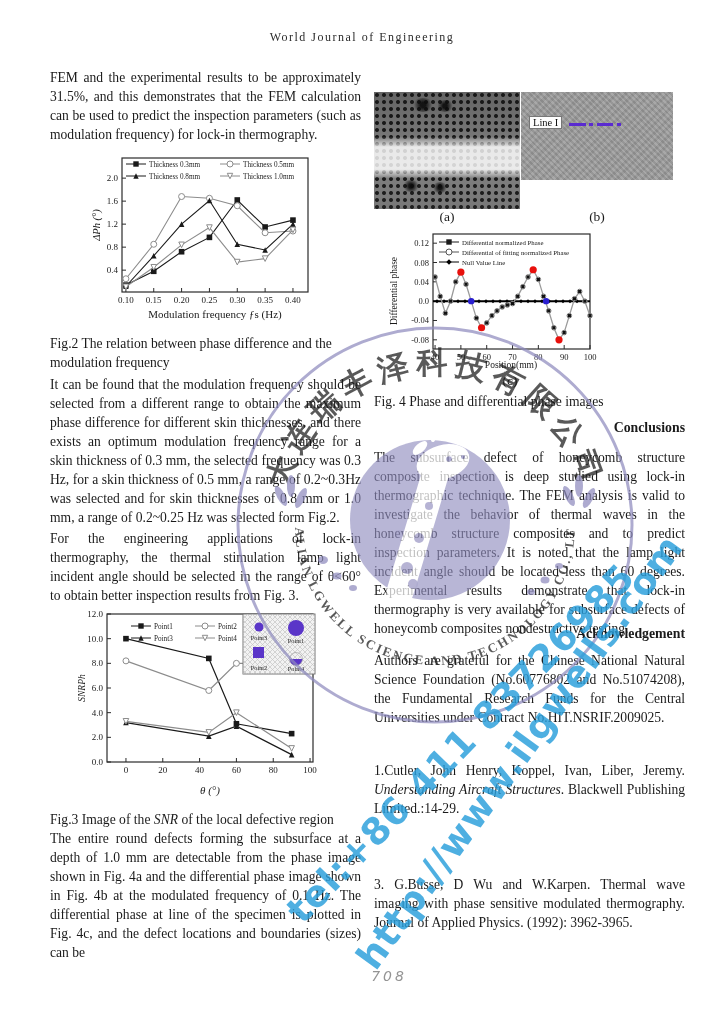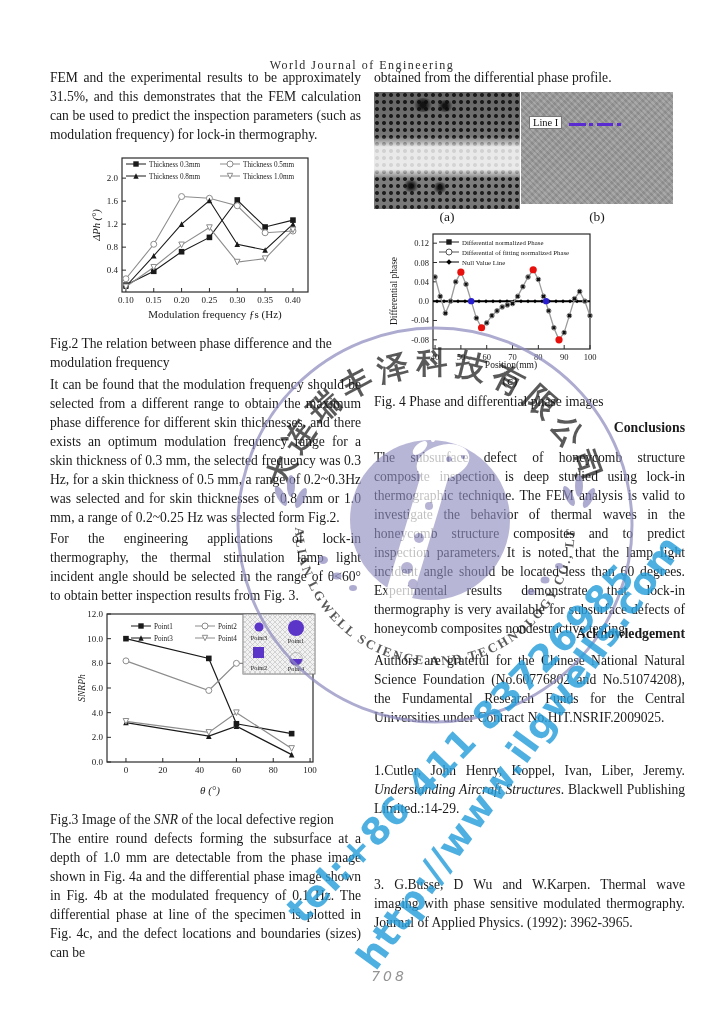--- a/index.html
+++ b/index.html
@@ -1,35 +1,35 @@
 <!DOCTYPE html>
 <html><head>
 <meta charset="utf-8">
 <style>
   html,body{margin:0;padding:0;background:#e8e8e8;}
   .page{position:relative;width:724px;height:1024px;background:#ffffff;overflow:hidden;
         font-family:"Liberation Serif",serif;color:#1a1a1a;margin:0 auto;}
   .hdr{position:absolute;top:30px;left:0;width:724px;text-align:center;font-size:12px;
-       letter-spacing:1.5px;color:#2b2b2b;font-family:"Liberation Serif",serif;margin-top:28px;}
+       letter-spacing:1.5px;color:#2b2b2b;font-family:"Liberation Serif",serif;}
   .blk{position:absolute;width:311px;font-size:13.6px;line-height:19px;text-align:justify;}
   .lcol{left:50px;} .rcol{left:374px;}
   .cap{text-align:left;}
   .h2{position:absolute;width:311px;font-size:13.8px;font-weight:bold;text-align:right;}
   .pagenum{position:absolute;top:968px;left:314px;width:150px;text-align:center;
            font-family:"DejaVu Sans",sans-serif;font-size:14px;letter-spacing:3px;color:#949494;font-style:italic;}
   svg text{font-family:"Liberation Serif",serif;fill:#1a1a1a;}
   .figsvg{position:absolute;}
   
   .imgA{position:absolute;left:374px;top:92px;width:146px;height:117px;background-color:#8f8f8f;
         background-image:
           linear-gradient(to bottom, rgba(30,30,30,.38) 0%, rgba(30,30,30,.22) 38%, rgba(255,255,255,.8) 47%, rgba(255,255,255,.82) 66%, rgba(40,40,40,.18) 74%, rgba(60,60,60,.28) 100%),
           radial-gradient(circle at 3px 3px, rgba(15,15,15,.95) 1.5px, rgba(15,15,15,0) 2.4px);
         background-size:100% 100%, 7px 7px;}
   .blob{position:absolute;border-radius:50%;background:radial-gradient(circle, rgba(10,10,10,.9) 20%, rgba(10,10,10,0) 70%);}
-  .imgB{position:absolute;left:521px;top:92px;width:152px;height:112px;background-color:#9d9d9d;
+  .imgB{position:absolute;left:521px;top:92px;width:152px;height:88px;background-color:#9d9d9d;
         background-image:
           repeating-linear-gradient(45deg, rgba(255,255,255,.07) 0 2px, rgba(0,0,0,.07) 2px 4px),
           repeating-linear-gradient(-45deg, rgba(255,255,255,.05) 0 3px, rgba(0,0,0,.05) 3px 6px);}
   .lineLabel{position:absolute;left:8px;top:24px;background:#fdfdfd;border:1px solid #777;
              font-size:10.5px;padding:0 3px;color:#111;}
   .dash{position:absolute;top:31px;height:3px;background:#5a2bd0;}
   .sublab{position:absolute;font-size:13.5px;text-align:center;}
   
   .stamp{position:absolute;left:215px;top:310px;pointer-events:none;}
   
@@ -202,21 +202,20 @@
       <circle cx="221" cy="57" r="6.5" fill="none" stroke="#999" stroke-width="0.6"></circle>
       <text x="184" y="38" text-anchor="middle" font-size="6.3">Point3</text>
       <text x="221" y="41" text-anchor="middle" font-size="6.3">Point1</text>
       <text x="184" y="68" text-anchor="middle" font-size="6.3">Point2</text>
       <text x="221" y="69" text-anchor="middle" font-size="6.3">Point4</text>
     </svg>
 
   <div class="blk lcol cap" style="top:810px"><span>Fig.3 Image of the </span><span class="it">SNR</span><span> of the local defective region</span></div>
   <div class="blk lcol" style="top:829px">The entire round defects forming the subsurface at a depth of 1.0 mm are detectable from the phase image shown in Fig. 4a and the differential phase image shown in Fig. 4b at the modulated frequency of 0.1 Hz. The differential phase at line of the specimen is plotted in Fig. 4c, and the defect locations and boundaries (sizes) can be</div>
 
-  <div class="blk rcol" style="top:68px">obtained from the differential phase profile.</div>
 
   <div class="imgA">
     <div class="blob" style="left:38px;top:6px;width:22px;height:14px;"></div>
     <div class="blob" style="left:62px;top:8px;width:18px;height:12px;"></div>
     <div class="blob" style="left:28px;top:88px;width:18px;height:12px;"></div>
     <div class="blob" style="left:58px;top:90px;width:16px;height:11px;"></div>
   </div>
   <div class="imgB">
     <span class="lineLabel">Line I</span>
     <span class="dash" style="left:48px;width:17px;"></span>

